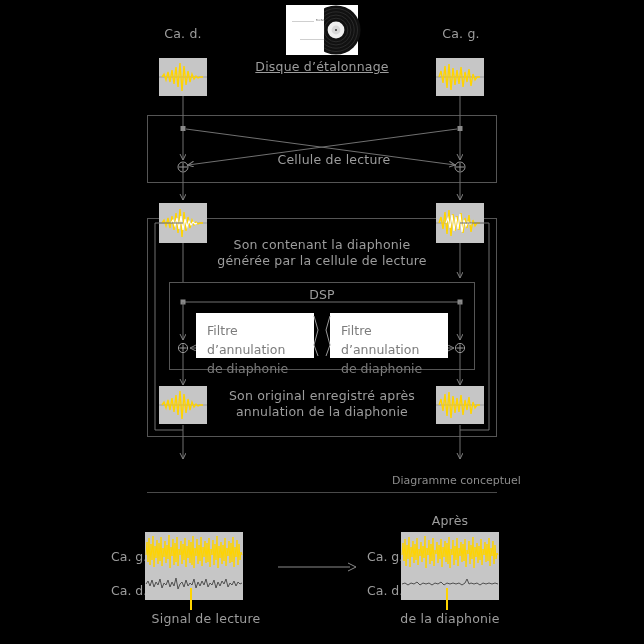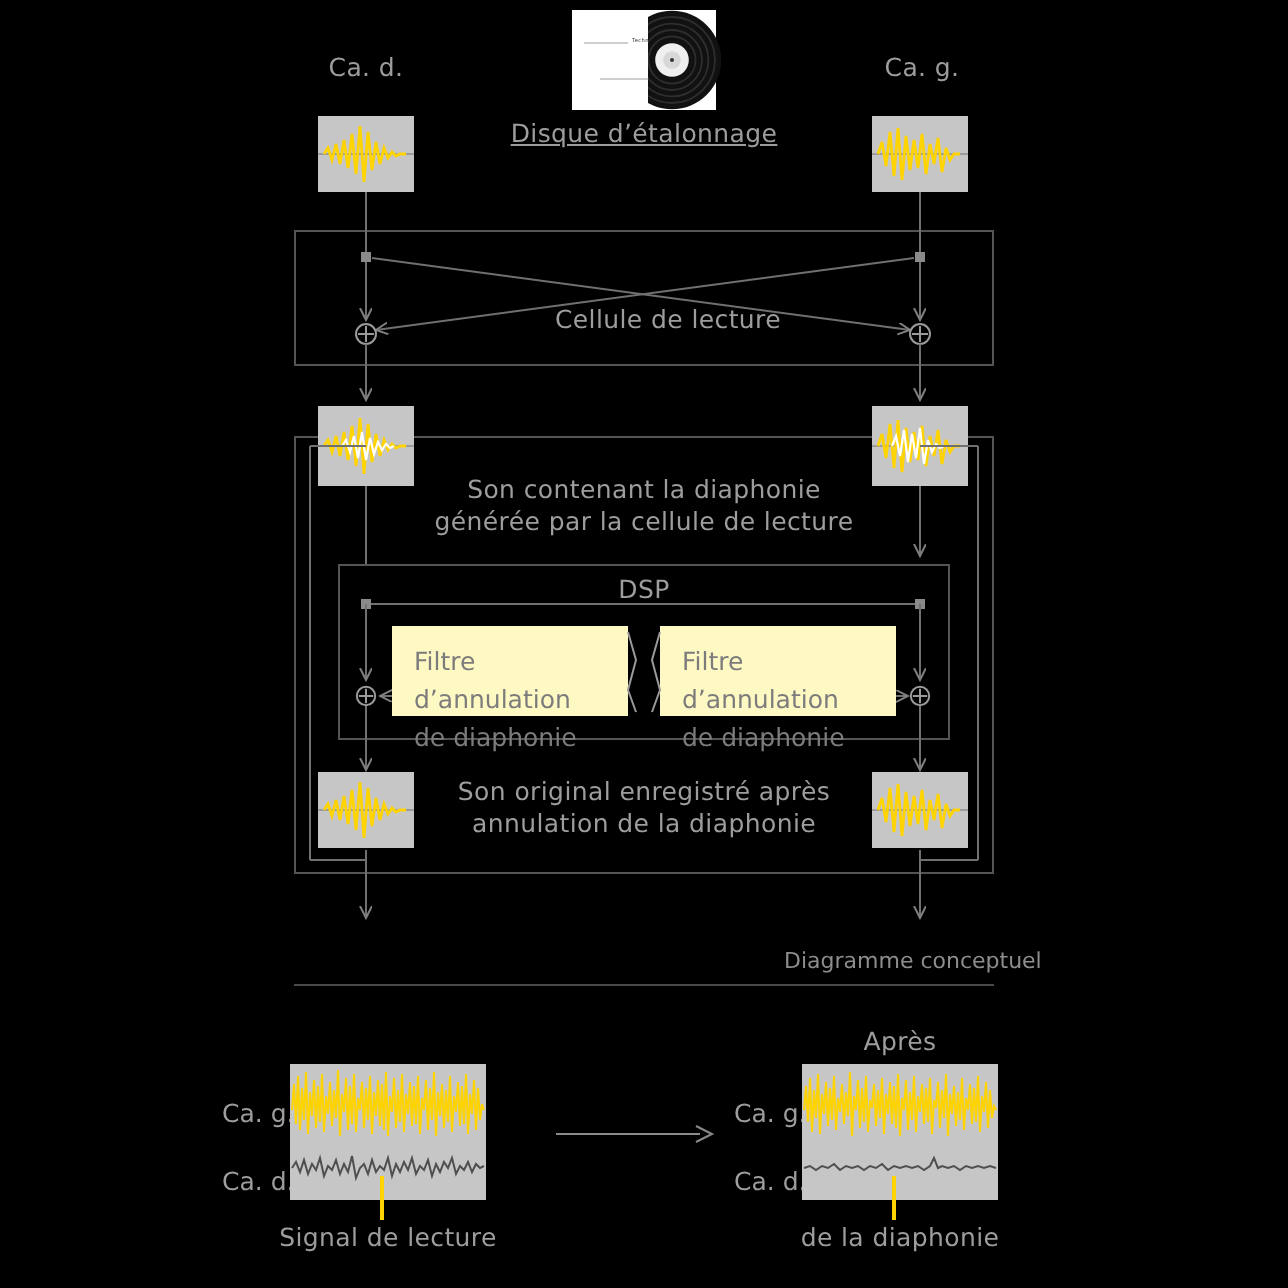--- a/index.html
+++ b/index.html
@@ -7,21 +7,21 @@
     width:644px;height:644px;position:relative;overflow:hidden;
     font-family:"DejaVu Sans","Liberation Sans",sans-serif;
     color:#9a9a9a;
   }
   .stage{position:absolute;left:0;top:0;width:644px;height:644px;}
   .abs{position:absolute;}
   .lbl{color:#9d9d9d;font-size:12.5px;letter-spacing:.2px;text-align:center;white-space:nowrap;}
   .lbl2{color:#9d9d9d;font-size:12.5px;letter-spacing:.2px;text-align:center;line-height:16px;}
   .wfbox{background:#c6c6c6;border:0;overflow:hidden;}
   .filterbox{
-    background:#fef9c3;color:#7c7c7c;font-size:12.5px;line-height:19px;
+    background:#ffffff;color:#7c7c7c;font-size:12.5px;line-height:19px;
     padding:8px 9px 8px 11px;box-sizing:border-box;
   }
   .frame{border:1px solid #555;box-sizing:border-box;}
   .divider{background:#4a4a4a;height:1px;}
   .caption{color:#8d8d8d;font-size:11px;white-space:nowrap;text-align:center;}
   .sleeve{background:#fff;position:relative;overflow:hidden;}
   .sleeve .ln{position:absolute;background:#cfcfcf;height:1px;}
   .sleeve .tt{position:absolute;font-size:2.6px;color:#333;letter-spacing:.2px;white-space:nowrap;}
   svg{display:block;overflow:visible;}
   .chlbl{color:#9d9d9d;font-size:12.5px;white-space:nowrap;}
@@ -219,21 +219,21 @@
     <svg width="98" height="68" viewBox="0 0 98 68">
 
       <polyline fill="none" stroke="#ffd400" stroke-width="1" points="1,23 2,10 3,30 4,6 5,33 6,12 7,28 8,4 9,35 10,14 11,26 12,8 13,32 14,11 15,29 16,5 17,34 18,16 19,25 20,9 21,31 22,13 23,27 24,3 25,36 26,15 27,24 28,7 29,33 30,11 31,30 32,5 33,34 34,17 35,23 36,9 37,32 38,12 39,28 40,6 41,35 42,14 43,26 44,8 45,31 46,10 47,33 48,4 49,36 50,16 51,24 52,7 53,32 54,13 55,29 56,5 57,34 58,15 59,25 60,9 61,31 62,11 63,30 64,6 65,35 66,17 67,23 68,8 69,33 70,12 71,28 72,4 73,36 74,14 75,26 76,10 77,32 78,13 79,29 80,6 81,34 82,16 83,24 84,9 85,31 86,11 87,30 88,5 89,35 90,15 91,25 92,8 93,33 94,12 95,28 96,20 97,23"></polyline>
 
       <polyline fill="none" stroke="#4f4f4f" stroke-width="1" points="1,52 3,49 5,54 7,48 9,55 11,50 13,53 15,47 17,56 19,51 21,53 23,48 25,55 27,50 29,54 31,46 33,57 35,52 37,50 39,55 41,48 43,54 45,51 47,53 49,47 51,56 53,50 55,54 57,49 59,53 61,47 63,55 65,51 67,53 69,48 71,56 73,50 75,54 77,49 79,52 81,47 83,55 85,51 87,53 89,49 91,54 93,50 95,52 97,51"></polyline>
     </svg>
   </div>
   <svg class="abs" style="left:188px;top:588px;" width="6" height="24" viewBox="0 0 6 24">
     <line x1="3" y1="0" x2="3" y2="22" stroke="#ffd400" stroke-width="2"></line>
   </svg>
-  <div class="abs lbl" style="left:124px;top:611px;width:140px;text-align:center;">Signal de lecture</div>
+  <div class="abs lbl" style="left:136px;top:611px;width:140px;text-align:center;">Signal de lecture</div>
 
   <svg class="abs" style="left:278px;top:560px;" width="80" height="14" viewBox="0 0 80 14">
     <line x1="0" y1="7" x2="72" y2="7" stroke="#8a8a8a" stroke-width="1"></line>
     <path d="M70,3 L78,7 L70,11" fill="none" stroke="#8a8a8a" stroke-width="1"></path>
   </svg>
 
   <div class="abs lbl" style="left:404px;top:513px;width:92px;">Après</div>
   <div class="abs chlbl" style="left:367px;top:549px;">Ca. g.</div>
   <div class="abs chlbl" style="left:367px;top:583px;">Ca. d.</div>
 

